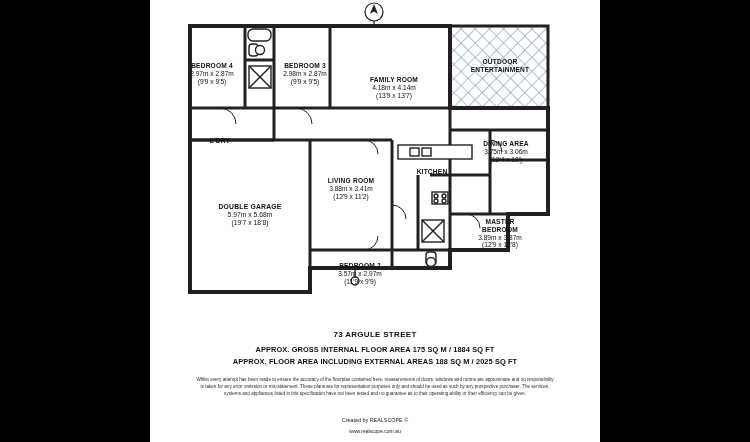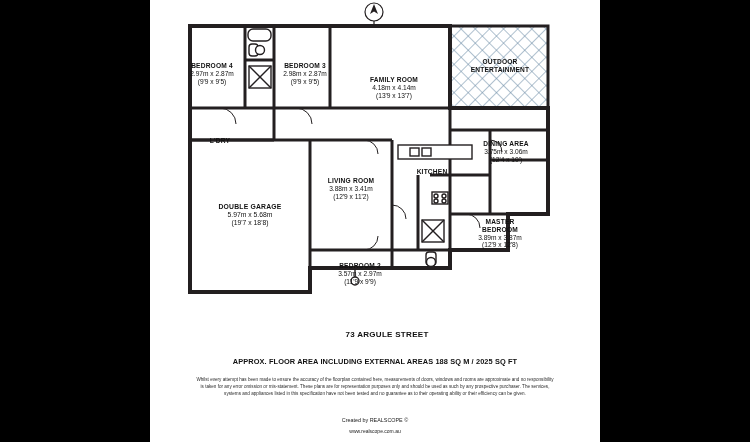--- a/index.html
+++ b/index.html
@@ -185,21 +185,22 @@
       </div>
 
       <div class="room" style="left:304px;top:218px;width:92px;font-size:6.6px;">
         <div class="rname">MASTER</div>
         <div class="rname">BEDROOM</div>
         <div class="rdim">3.89m x 3.87m</div>
         <div class="rimp">(12'9 x 12'8)</div>
       </div>
     </div>
 
-    <div class="foot addr" style="top:330px;margin-left:12px;">73 ARGULE STREET</div>
+    <div class="foot addr" style="top:330px;">73 ARGULE STREET</div>
+    <div class="foot footline" style="top:345px;">APPROX. GROSS INTERNAL FLOOR AREA 175 SQ M / 1884 SQ FT</div>
     <div class="foot footline" style="top:357px;">APPROX. FLOOR AREA INCLUDING EXTERNAL AREAS 188 SQ M / 2025 SQ FT</div>
 
     <div class="foot" style="top:376px;">
       <div class="disc">Whilst every attempt has been made to ensure the accuracy of the floorplan contained here, measurements of doors, windows and rooms are approximate and no responsibility is taken for any error omission or mis-statement. These plans are for representation purposes only and should be used as such by any prospective purchaser. The services, systems and appliances listed in this specification have not been tested and no guarantee as to their operating ability or their efficiency can be given.</div>
     </div>
 
     <div class="foot cred" style="top:417px;">Created by REALSCOPE ©</div>
     <div class="foot credsm" style="top:428px;">www.realscope.com.au</div>
 
   </div>

